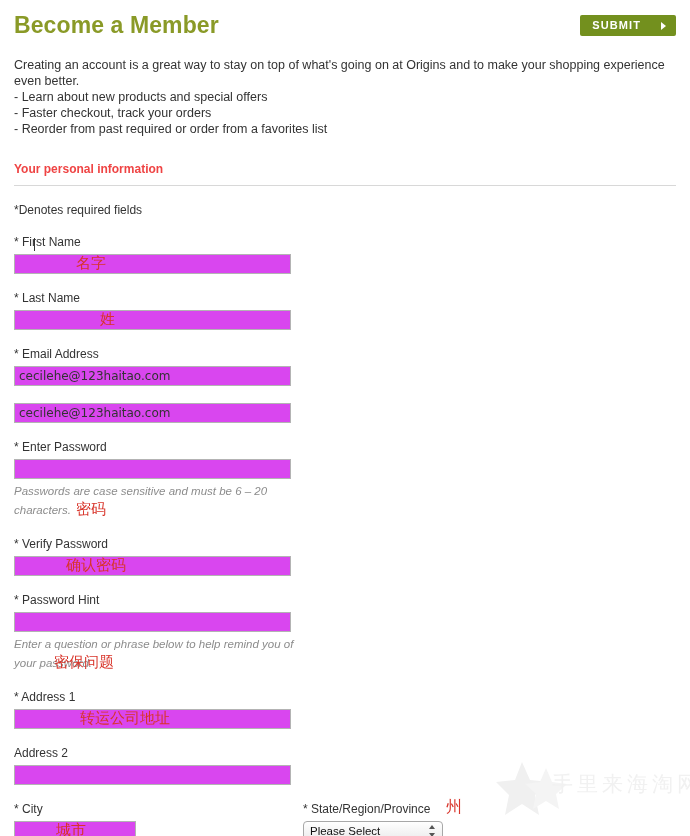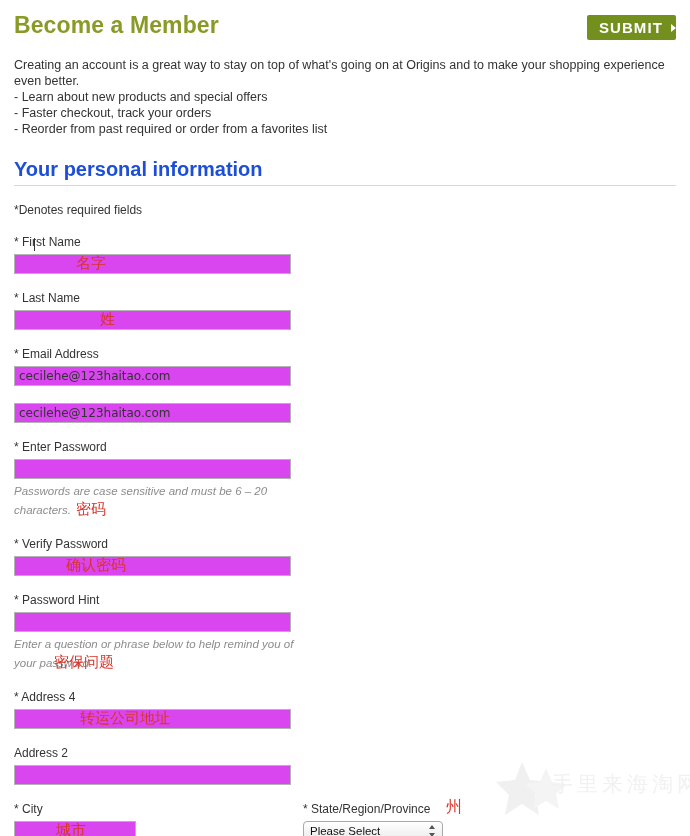--- a/index.html
+++ b/index.html
@@ -69,30 +69,30 @@
     margin: 0;
     letter-spacing: .1px;
     line-height: 20px;
   }
   .submit-button {
     position: absolute;
     right: 0;
     top: 15px;
     background: #73901e;
     color: #ffffff;
-    font-size: 15px;
+    font-size: 11px;
     font-weight: bold;
     letter-spacing: 1.1px;
-    padding: 5px 0 5px 12px;
+    padding: 5px 10px 5px 12px;
     border: 0;
     border-radius: 2px;
     cursor: pointer;
     display: inline-flex;
     align-items: center;
-    gap: 8px;
+    gap: 20px;
     font-family: "Liberation Sans", sans-serif;
     line-height: 1;
   }
   .submit-button .arrow {
     display: inline-block;
     width: 0; height: 0;
     border-left: 5px solid #ffffff;
     border-top: 4px solid transparent;
     border-bottom: 4px solid transparent;
   }
@@ -102,22 +102,22 @@
     margin: 12px 0 0 0;
     font-size: 12.5px;
     line-height: 16px;
     color: #333;
   }
   .intro p { margin: 0; }
   .intro .bullet { margin: 0; }
 
   
   .section-title {
-    color: #1d4ed8;
-    font-size: 20px;
+    color: #ef4444;
+    font-size: 12px;
     font-weight: bold;
     margin: 23px 0 0 0;
     line-height: 18px;
   }
   .rule {
     border: 0;
     border-top: 1px solid #d8d8d8;
     margin: 7px 0 0 0;
     height: 0;
   }
@@ -310,21 +310,21 @@
   </div>
 
   <div class="field">
     <label class="field-label">* Password Hint</label>
     <input class="text-input" type="text" value="" style="">
     <span class="annot annot-in" style="left:40px">密保问题</span>
     <p class="hint">Enter a question or phrase below to help remind you of your password.</p>
   </div>
 
   <div class="field">
-    <label class="field-label">* Address 4</label>
+    <label class="field-label">* Address 1</label>
     <input class="text-input" type="text" value="" style="">
     <span class="annot annot-in" style="left:66px">转运公司地址</span>
   </div>
 
   <div class="field">
     <label class="field-label">Address 2</label>
     <input class="text-input" type="text" value="" style="">
   </div>
 
   <div class="row2">

